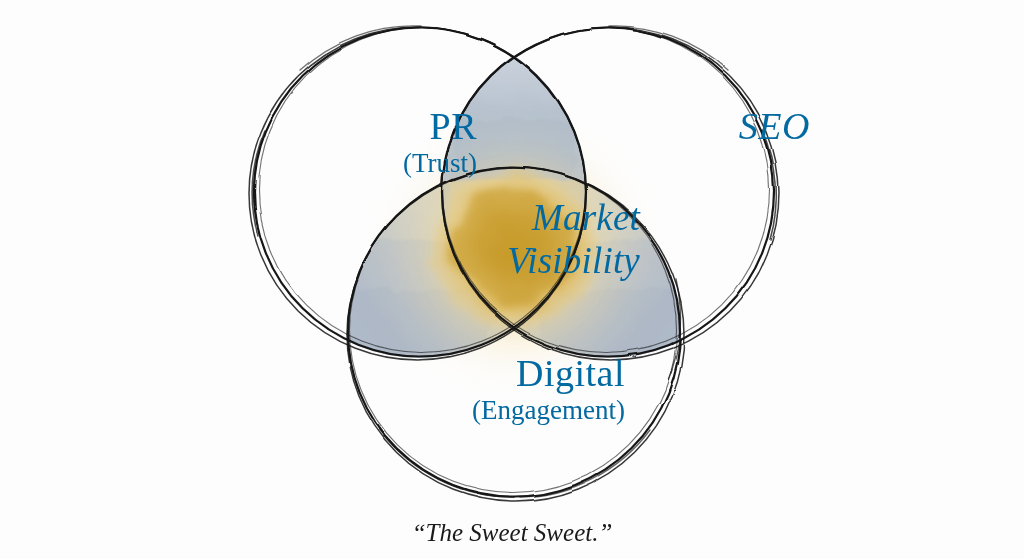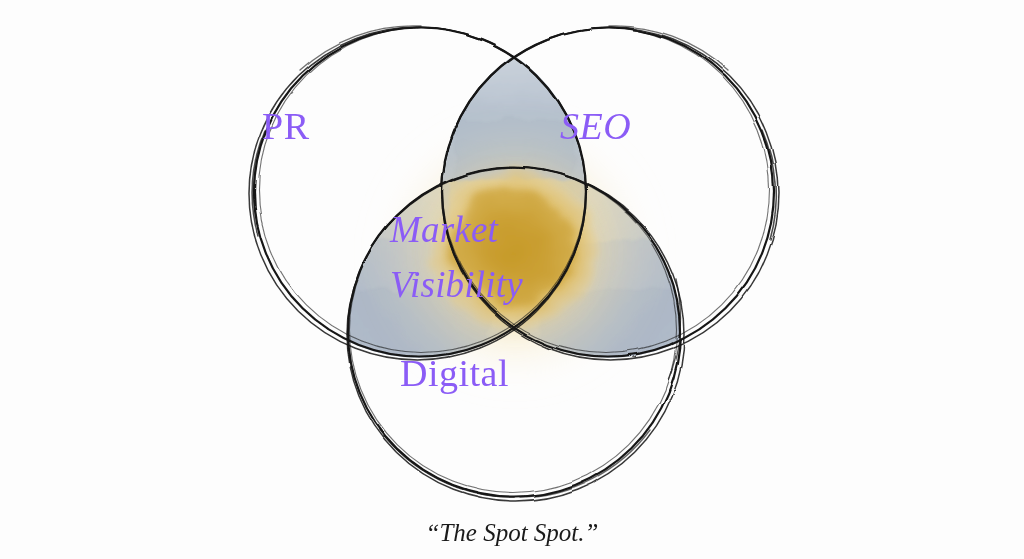--- a/index.html
+++ b/index.html
@@ -21,22 +21,22 @@
   #venn-svg {
     position: absolute;
     left: 0;
     top: 0;
     width: 1024px;
     height: 559px;
     display: block;
   }
   .label {
     position: absolute;
-    text-align: left;
-    color: #8b5cf6;
+    text-align: right;
+    color: #0369a1;
     line-height: 1.04;
     user-select: none;
     white-space: nowrap;
   }
   .label .title {
     display: block;
     font-size: 38px;
     font-weight: 400;
     letter-spacing: 0.5px;
   }
@@ -65,21 +65,20 @@
   #label-center {
     left: 390px;
     top: 197px;
     width: 250px;
     font-style: italic;
   }
   #label-center .title {
     font-size: 37px;
     line-height: 1.15;
     letter-spacing: 0.2px;
-    margin-top: 12px;
   }
   #caption {
     position: absolute;
     left: 312px;
     top: 519px;
     width: 400px;
     text-align: center;
     font-style: italic;
     font-size: 25px;
     color: #1a1a1a;
@@ -232,30 +231,32 @@
         <ellipse cx="513" cy="330" rx="163.5" ry="162.5" stroke-width="1.1" opacity="0.6"></ellipse>
         <path d="M 380 430 A 166 165 0 0 0 514 497" stroke-width="1.7" opacity="0.8"></path>
         <path d="M 650 430 A 166 165 0 0 1 520 497" stroke-width="1.4" opacity="0.65"></path>
         <path d="M 676 280 A 166 165 0 0 1 668 380" stroke-width="1.4" opacity="0.7"></path>
       </g>
     </g>
   </svg>
 
   <div class="label" id="label-pr">
     <span class="title">PR</span>
+    <span class="sub">(Trust)</span>
   </div>
 
   <div class="label" id="label-seo">
     <span class="title">SEO</span>
   </div>
 
   <div class="label" id="label-digital">
     <span class="title">Digital</span>
+    <span class="sub">(Engagement)</span>
   </div>
 
   <div class="label" id="label-center">
     <span class="title">Market</span>
     <span class="title">Visibility</span>
   </div>
 
-  <div id="caption">“The Spot Spot.”</div>
+  <div id="caption">“The Sweet Sweet.”</div>
 
 </div>
 
 </body></html>

